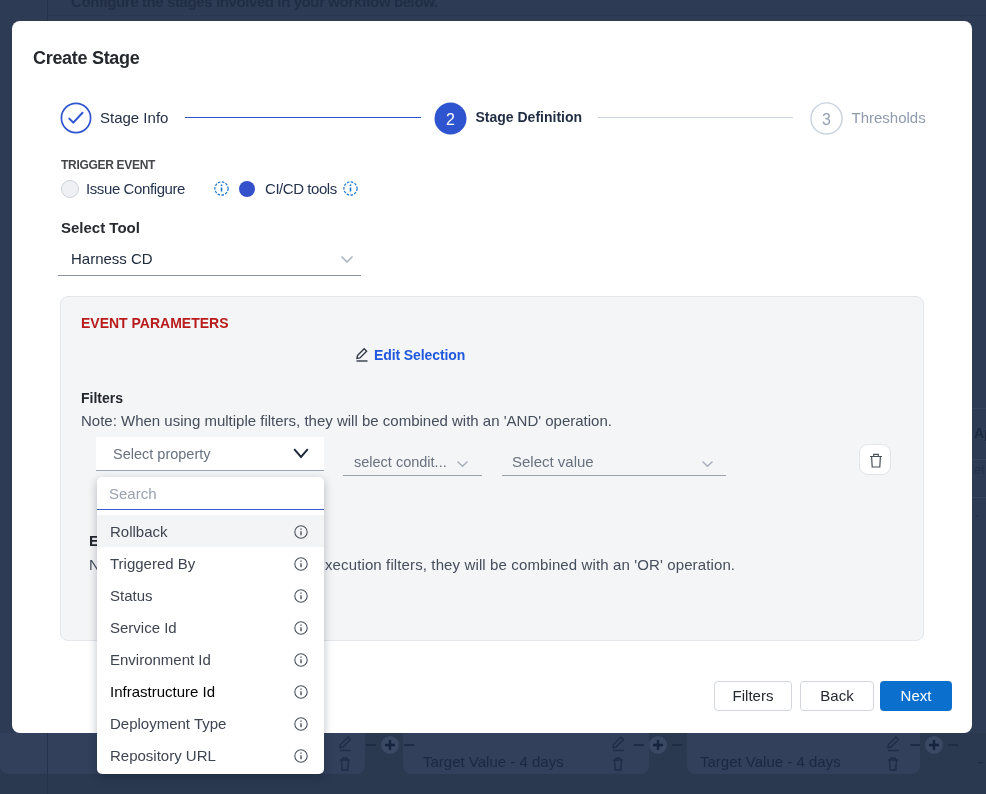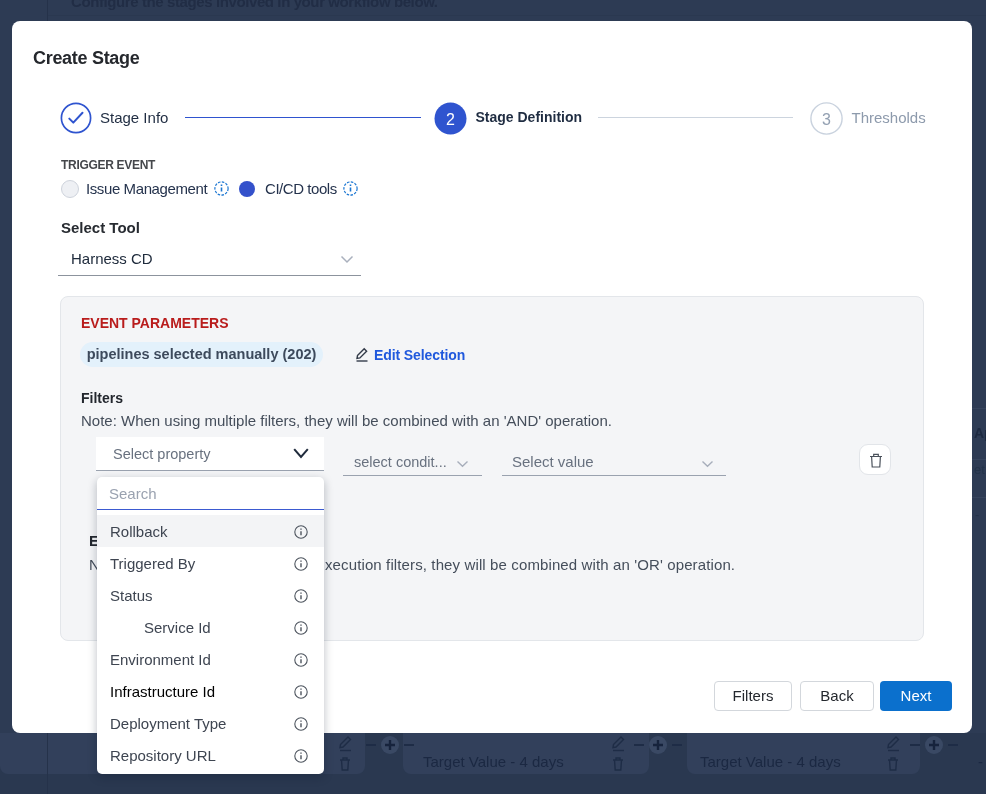--- a/index.html
+++ b/index.html
@@ -98,21 +98,21 @@
   <div class="abs" style="left:463.5px;top:87.5px;font-size:14px;font-weight:700;color:#1f2c41;">Stage Definition</div>
   <div class="abs" style="left:586px;top:96px;width:195px;height:1.4px;background:#ccd4de;"></div>
   <svg class="abs" style="left:798px;top:81px;" width="33" height="33" viewBox="0 0 33 33">
     <circle cx="16.5" cy="16.5" r="15.6" fill="#fff" stroke="#c9d2de" stroke-width="1.4"></circle>
     <text x="16.5" y="22.5" font-family="Liberation Sans, sans-serif" font-size="16" fill="#93a0b2" text-anchor="middle">3</text>
   </svg>
   <div class="abs" style="left:839.5px;top:87.5px;font-size:15px;color:#8d9aac;">Thresholds</div>
 
   <div class="abs" style="left:49px;top:136.5px;font-size:12px;font-weight:700;letter-spacing:-0.3px;color:#45474b;">TRIGGER EVENT</div>
   <div class="abs" style="left:48.5px;top:158.5px;width:18px;height:18px;border-radius:50%;background:#eef0f4;border:1.2px solid #ced3dc;"></div>
-  <div class="abs" style="left:74px;top:159px;font-size:15px;letter-spacing:-0.4px;color:#25334d;">Issue Management</div>
+  <div class="abs" style="left:74px;top:159px;font-size:15px;letter-spacing:-0.4px;color:#25334d;">Issue Configure</div>
   <svg class="abs" style="left:202px;top:160px;" width="15" height="15" viewBox="0 0 15 15">
     <circle cx="7.5" cy="7.5" r="6.6" fill="none" stroke="#1b76d2" stroke-width="1.2" stroke-dasharray="2.6,1.3"></circle>
     <path d="M7.5,6.4 v4.2 M7.5,3.6 v1.5" stroke="#1b76d2" stroke-width="1.6"></path>
   </svg>
   <div class="abs" style="left:226.5px;top:159.5px;width:16px;height:16px;border-radius:50%;background:#3451cb;"></div>
   <div class="abs" style="left:253px;top:159px;font-size:15px;letter-spacing:-0.45px;color:#25334d;">CI/CD tools</div>
   <svg class="abs" style="left:331px;top:160px;" width="15" height="15" viewBox="0 0 15 15">
     <circle cx="7.5" cy="7.5" r="6.6" fill="none" stroke="#1b76d2" stroke-width="1.2" stroke-dasharray="2.6,1.3"></circle>
     <path d="M7.5,6.4 v4.2 M7.5,3.6 v1.5" stroke="#1b76d2" stroke-width="1.6"></path>
   </svg>
@@ -120,23 +120,20 @@
   <div class="abs" style="left:49px;top:198px;font-size:15px;font-weight:700;color:#272b31;">Select Tool</div>
   <div class="abs" style="left:46px;top:223px;width:303px;height:32px;border-bottom:1.3px solid #8c939d;">
     <div class="abs" style="left:13px;top:6px;font-size:15px;color:#202c3d;">Harness CD</div>
     <svg class="abs" style="left:282px;top:11px;" width="14" height="9" viewBox="0 0 14 9">
       <path d="M1.5,1.5 L7,7 L12.5,1.5" fill="none" stroke="#a9b0bd" stroke-width="1.5"></path>
     </svg>
   </div>
 
   <div class="abs" style="left:48px;top:275px;width:864px;height:345px;background:#f4f5f7;border:1px solid #e3e6ea;border-radius:8px;"></div>
   <div class="abs" style="left:69px;top:294px;font-size:14px;font-weight:700;color:#b91c1c;">EVENT PARAMETERS</div>
-  <div class="abs" style="left:68px;top:321px;width:243px;height:25px;background:#e3f1fb;border-radius:12.5px;">
-    <div class="abs" style="left:0;top:0;width:243px;height:25px;line-height:25px;text-align:center;font-size:14.5px;font-weight:700;color:#3d4a5c;">pipelines selected manually (202)</div>
-  </div>
   <svg class="abs" style="left:343px;top:326px;" width="14" height="15" viewBox="0 0 14 15">
     <g stroke="#333b49" stroke-width="1.4" fill="none">
       <path d="M2.5,8.5 L9.2,1.8 L11.6,4.2 L4.9,10.9 L2,11.4 Z"></path>
       <line x1="1.5" y1="14" x2="12.5" y2="14"></line>
     </g>
   </svg>
   <div class="abs" style="left:362px;top:326px;font-size:14px;font-weight:700;letter-spacing:-0.1px;color:#2059dd;">Edit Selection</div>
 
   <div class="abs" style="left:69px;top:369px;font-size:14px;font-weight:700;color:#23272e;">Filters</div>
   <div class="abs" style="left:69px;top:391px;font-size:15px;color:#454e5b;">Note: When using multiple filters, they will be combined with an 'AND' operation.</div>
@@ -180,21 +177,21 @@
 
 <div class="abs" id="dropdown" style="left:97px;top:477px;width:227px;height:297px;background:#fff;border-radius:5px;box-shadow:0 3px 10px rgba(10,20,40,.28);overflow:hidden;">
   <div class="abs" style="left:0;top:0;width:227px;height:33px;border-bottom:1.6px solid #3b5ad1;text-decoration:underline;">
     <div class="abs" style="left:12px;top:8px;font-size:15px;color:#9aa2b0;">Search</div>
   </div>
   <div class="abs" style="left:0;top:38px;width:227px;height:32px;background:#f3f4f6;"></div>
 
   <div class="abs" style="left:13px;top:46px;font-size:15px;color:#3e4551;">Rollback</div>
   <div class="abs" style="left:13px;top:78px;font-size:15px;color:#3e4551;">Triggered By</div>
   <div class="abs" style="left:13px;top:110px;font-size:15px;color:#3e4551;">Status</div>
-  <div class="abs" style="left:13px;top:142px;font-size:15px;color:#3e4551;margin-left:34px;">Service Id</div>
+  <div class="abs" style="left:13px;top:142px;font-size:15px;color:#3e4551;">Service Id</div>
   <div class="abs" style="left:13px;top:174px;font-size:15px;color:#3e4551;">Environment Id</div>
   <div class="abs" style="left:13px;top:206px;font-size:15px;color:#000000;">Infrastructure Id</div>
   <div class="abs" style="left:13px;top:238px;font-size:15px;color:#3e4551;">Deployment Type</div>
   <div class="abs" style="left:13px;top:270px;font-size:15px;color:#3e4551;">Repository URL</div>
 
   <svg class="abs" style="left:197px;top:48px;" width="14" height="270" viewBox="0 0 14 270">
     <g fill="none" stroke="#4d545e" stroke-width="1.1">
       <circle cx="7" cy="7" r="6.2"></circle>
         <path d="M7,6.3 v4 M7,3.4 v1.4" stroke-width="1.4"></path>
       <circle cx="7" cy="39" r="6.2"></circle>

